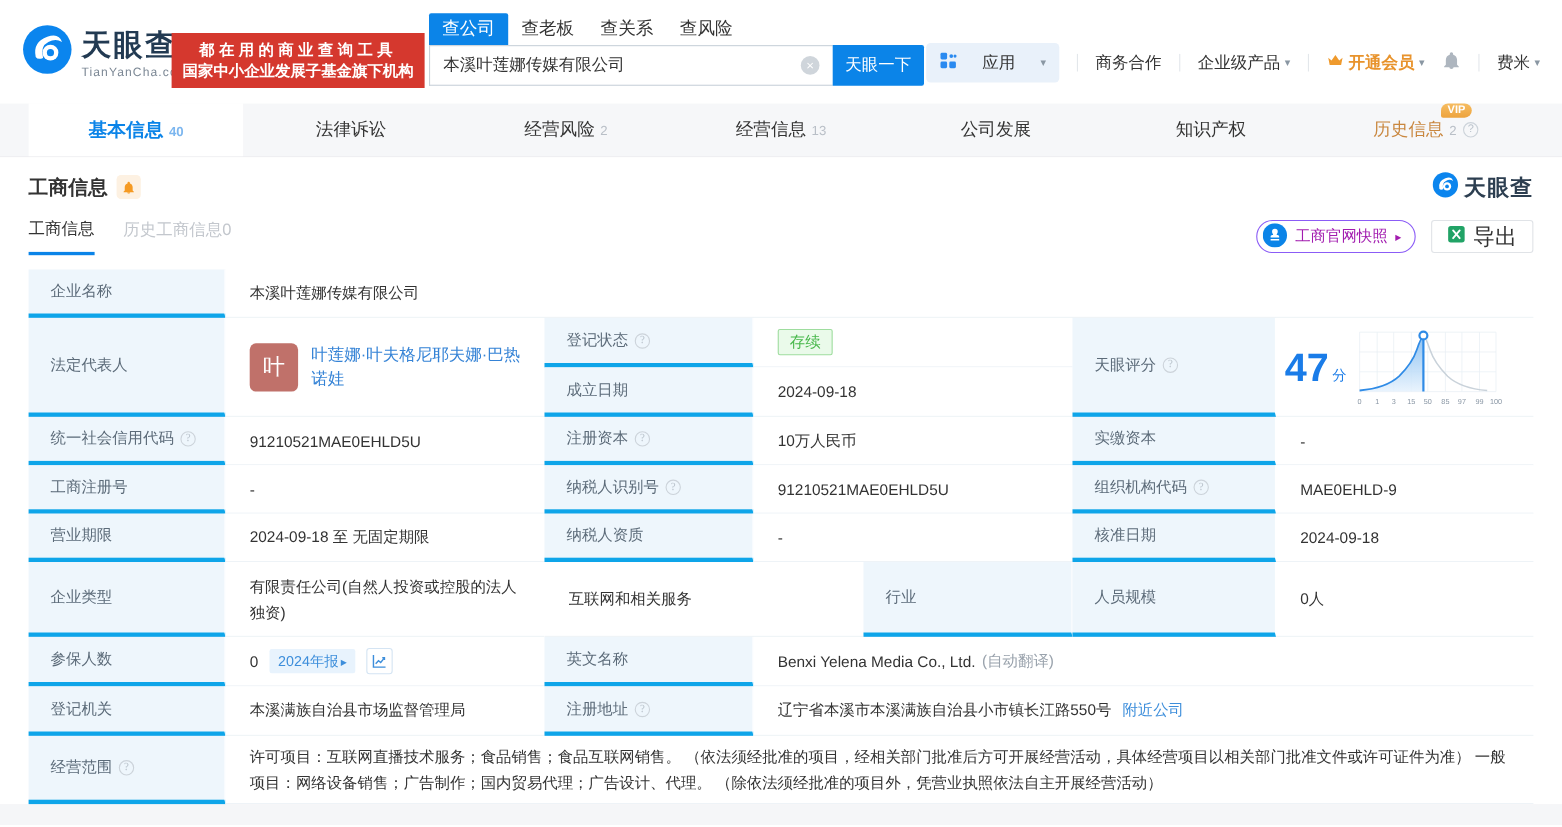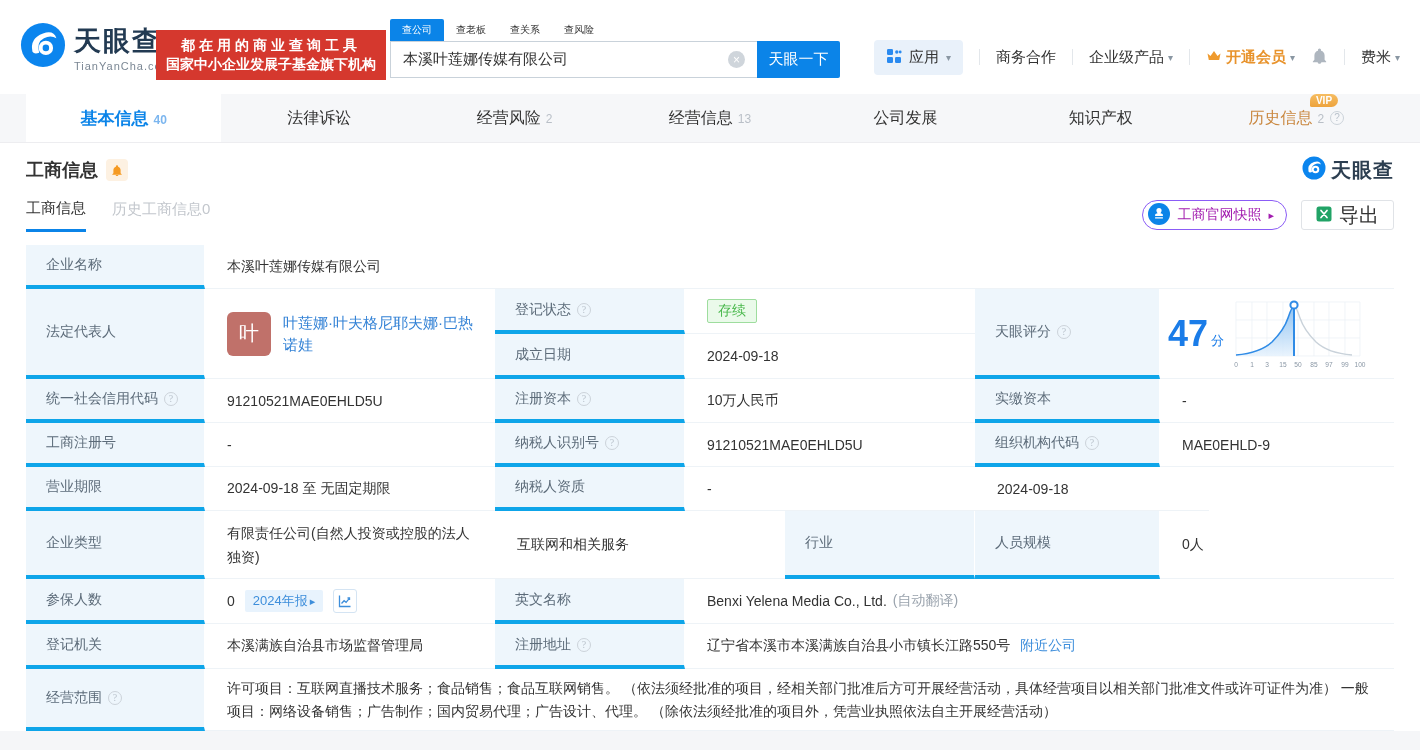--- a/index.html
+++ b/index.html
@@ -10,35 +10,35 @@
   
   .topbar { position:relative; height:94px; background:#fff; }
   .logo { position:absolute; left:20px; top:22px; display:flex; align-items:center; gap:8px; }
   .logo-text .cn { font-size:27px; font-weight:bold; color:#223a52; letter-spacing:2px; }
   .logo-text .dom { font-size:11px; color:#7b8794; letter-spacing:1px; margin-top:1px; }
   .banner { position:absolute; left:156px; top:30px; background:#d5382e; color:#fff;
     padding:6px 10px; font-weight:bold; font-size:14px; line-height:19px; text-align:center; }
   .banner .l1 { letter-spacing:4px; }
   .search-wrap { position:absolute; left:390px; top:16px; }
   .search-tabs { display:flex; align-items:flex-end; height:25px; }
-  .s-tab { font-size:10px; color:#333; padding:4px 12px; cursor:pointer; }
+  .s-tab { font-size:16px; color:#333; padding:4px 12px; cursor:pointer; }
   .s-tab.active { background:#0b84e8; color:#fff; border-radius:2px 2px 0 0; }
   .search-bar { display:flex; }
   .search-input { width:367px; height:37px; border:1px solid #c9d2da; border-right:none;
     padding:0 36px 0 12px; font-size:15px; color:#333; outline:none;
     font-family:"Liberation Sans","DejaVu Sans",sans-serif; }
   .clear-btn { position:absolute; left:338px; top:35px; width:17px; height:17px; border-radius:50%;
     background:#cfd5db; color:#fff; font-size:12px; display:flex; align-items:center;
     justify-content:center; cursor:pointer; }
   .search-btn { width:83px; height:37px; background:#0b84e8; color:#fff; border:none;
     font-size:15px; cursor:pointer; border-radius:0 2px 2px 0;
     font-family:"Liberation Sans","DejaVu Sans",sans-serif; }
   .top-menu { position:absolute; right:20px; top:38px; height:38px; display:flex;
     align-items:center; gap:16px; font-size:15px; color:#333; }
-  .apps-chip { display:flex; align-items:center; gap:7px; background:#e9f1fa; border-radius:4px;
+  .apps-chip { display:flex; align-items:center; gap:23px; background:#e9f1fa; border-radius:4px;
     padding:8px 12px; cursor:pointer; }
   .caret { font-size:10px; color:#8a97a3; }
   .menu-item { display:flex; align-items:center; gap:4px; cursor:pointer; white-space:nowrap; }
   .menu-item.vip { color:#e8932c; font-weight:bold; }
   .sep { width:1px; height:16px; background:#e3e7eb; }
   .cursor-svg { position:absolute; right:508px; top:58px; }
 
   
   .main-tabs { height:49px; background:#f6f7f9; border-bottom:1px solid #ededf0;
     display:flex; padding:0 26px; }
@@ -393,20 +393,21 @@
           <span class="q-icon">?</span>
         </div>
         <div class="cell val w6 h44">MAE0EHLD-9</div>
       </div>
 
       <div class="bt-row">
         <div class="cell lbl w1 h44">营业期限</div>
         <div class="cell val w2 h44">2024-09-18 至 无固定期限</div>
         <div class="cell lbl w3 h44">纳税人资质</div>
         <div class="cell val w4 h44">-</div>
+        <div class="cell lbl w5 h44">核准日期</div>
         <div class="cell val w6 h44">2024-09-18</div>
       </div>
 
       <div class="bt-row">
         <div class="cell lbl w1 h68">企业类型</div>
         <div class="cell val w2 h68 wrap">有限责任公司(自然人投资或控股的法人独资)</div>
         <div class="cell val w4 h68">互联网和相关服务</div>
         <div class="cell lbl w3 h68">行业</div>
         <div class="cell lbl w5 h68">人员规模</div>
         <div class="cell val w6 h68">0人</div>

